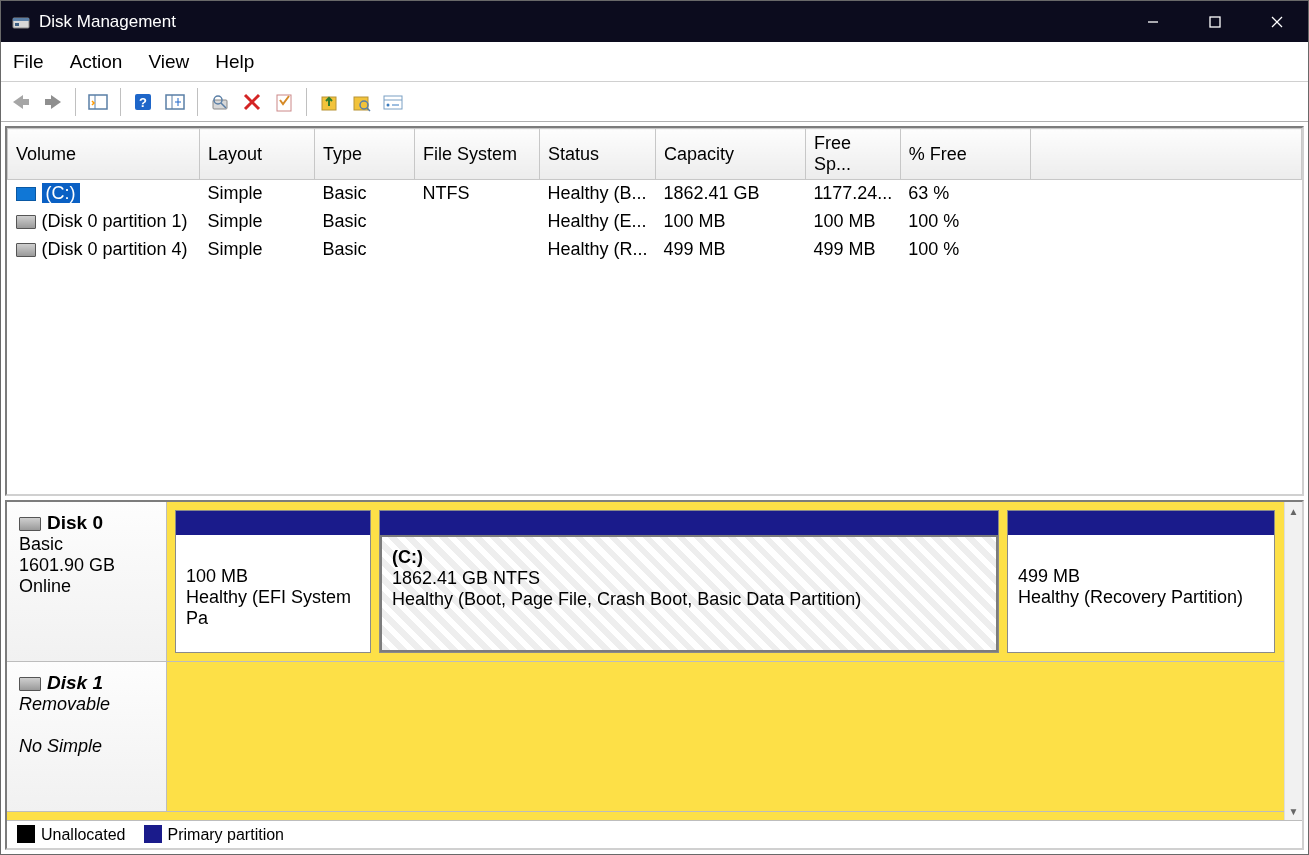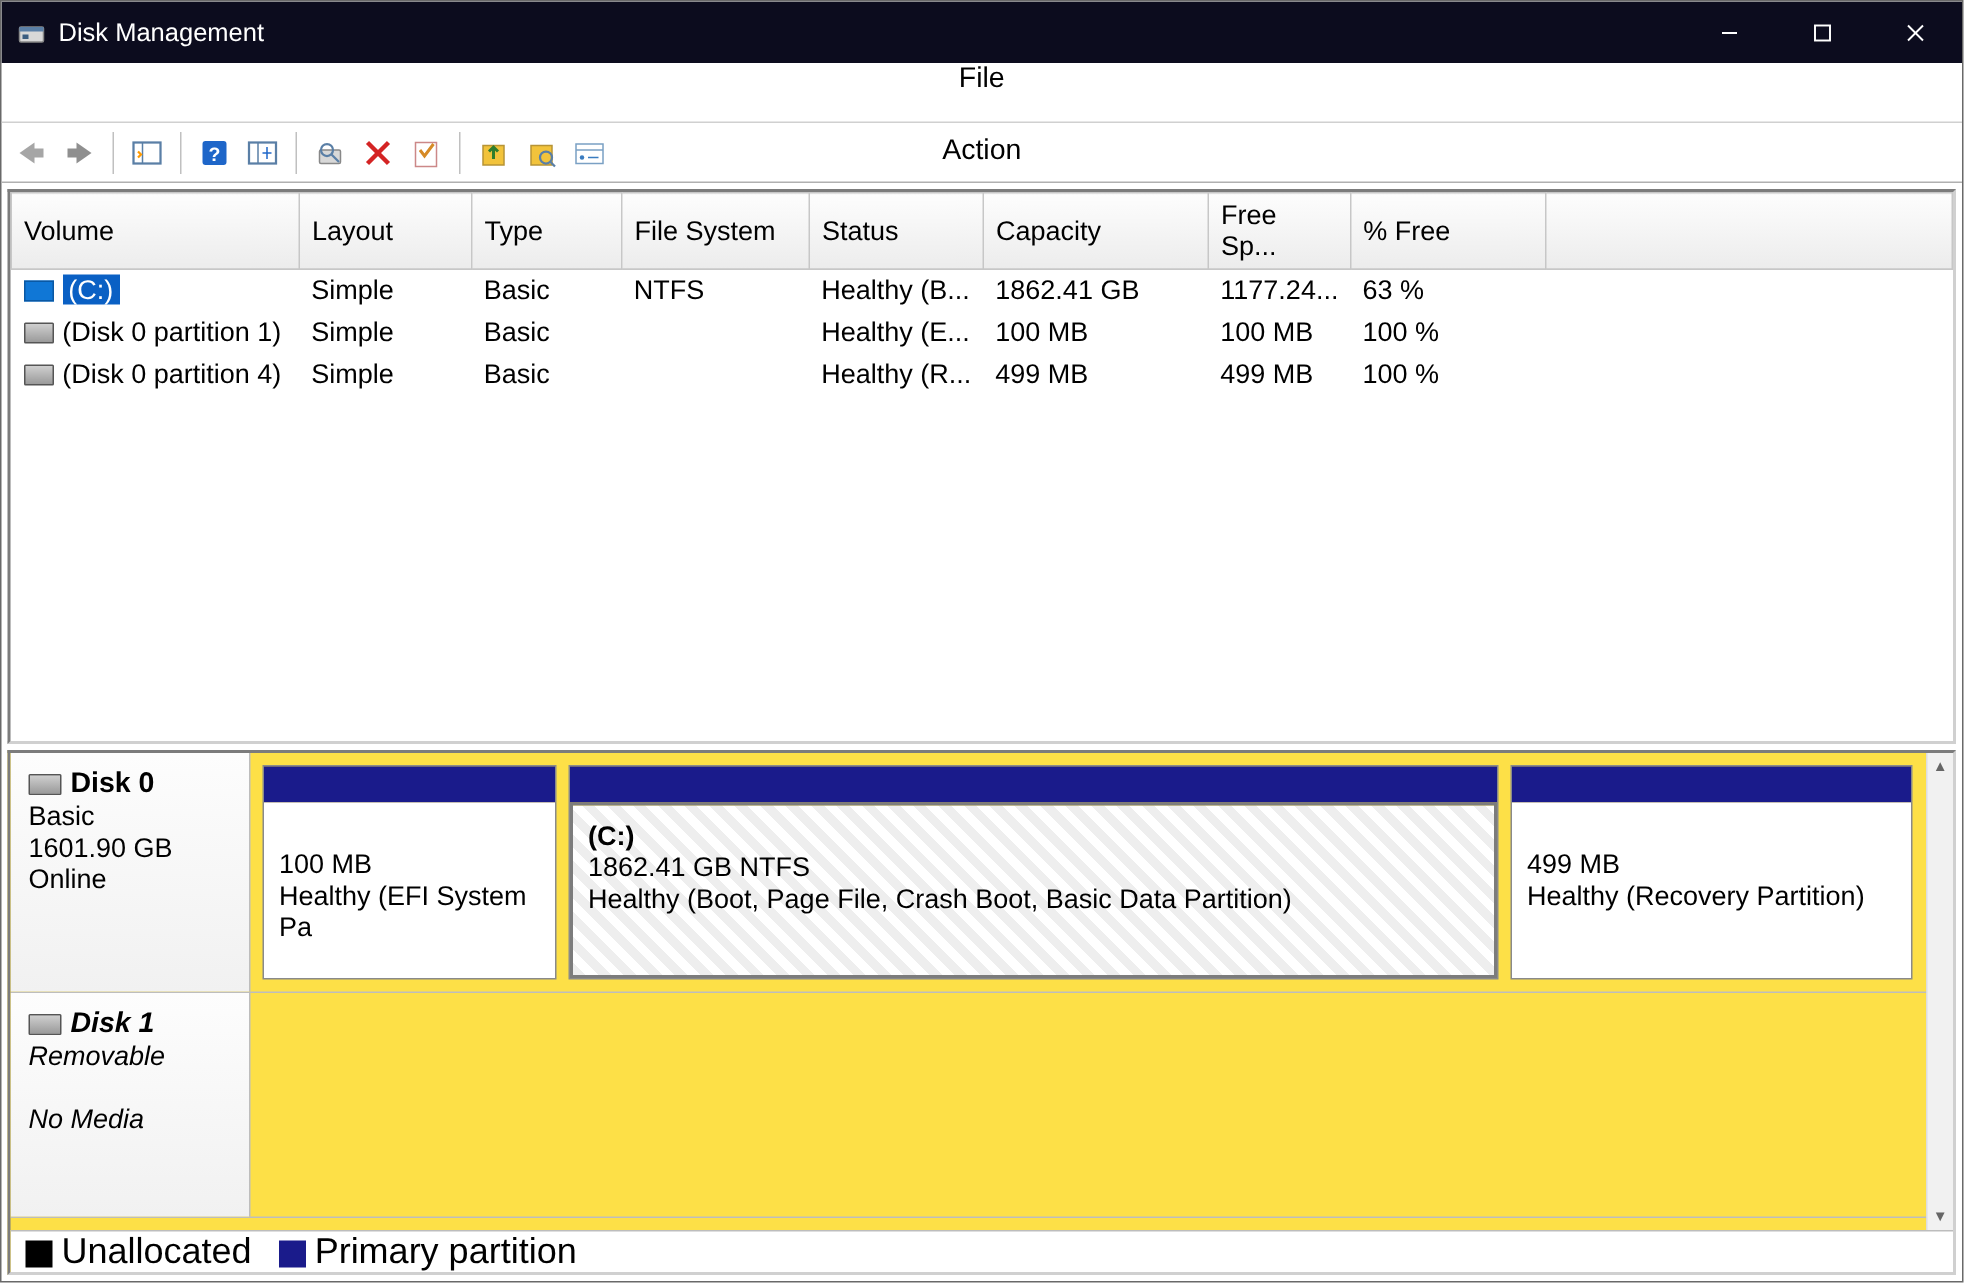--- a/index.html
+++ b/index.html
@@ -2,21 +2,21 @@
 <html><head>
 <meta charset="utf-8">
 <style>
 * { box-sizing: border-box; margin: 0; padding: 0; font-family: "Segoe UI", Tahoma, sans-serif; }
 body { width: 1309px; height: 855px; background: #fff; overflow: hidden; border: 1px solid #696969;}
 .titlebar { height: 41px; background: #0c0c1e; color: #fff; display: flex; align-items: center; justify-content: space-between; }
 .titlebar-left { display: flex; align-items: center; gap: 8px; padding-left: 10px; }
 .title-text { font-size: 17px; }
 .win-controls { display: flex; height: 100%; }
 .win-btn { width: 62px; display: flex; align-items: center; justify-content: center; color: #fff; }
-.menubar { height: 40px; border-bottom: 1px solid #d0d0d0; display: flex; align-items: center; padding: 0 12px; gap: 26px; font-size: 19px; flex-direction: column; }
+.menubar { height: 40px; border-bottom: 1px solid #d0d0d0; display: flex; align-items: center; padding: 0 12px; gap: 26px; font-size: 19px; }
 .menuitem { cursor: default; }
 .toolbar { height: 40px; border-bottom: 1px solid #b0b0b0; display: flex; align-items: center; padding: 0 6px; gap: 4px; }
 .tool-sep { width: 1px; height: 28px; background: #c0c0c0; margin: 0 4px; }
 .tool-btn { width: 28px; height: 28px; display: flex; align-items: center; justify-content: center; }
 .content { display: flex; flex-direction: column; height: calc(855px - 41px - 40px - 40px - 2px); }
 .volumes-pane { height: 370px; border: 2px inset #d0d0d0; margin: 4px; overflow: hidden; background:#fff;}
 .vol-table { width: 100%; border-collapse: collapse; }
 .vol-table th { text-align: left; font-weight: normal; font-size: 18px; padding: 4px 8px; background: linear-gradient(#fdfdfd,#ececec); border: 1px solid #c7c7c7; height: 32px;}
 .vol-table td { font-size: 18px; padding: 2px 8px; height: 28px; white-space: nowrap; overflow: hidden; text-overflow: ellipsis;}
 .row-sel td { background: transparent; }
@@ -31,21 +31,21 @@
 .disk-info .disk-ico { display:inline-block; width:22px; height:14px; background:linear-gradient(#cfcfcf,#9a9a9a); border:1px solid #555; border-radius:1px; margin-right:6px; vertical-align:-2px;}
 .partitions { flex: 1; display: flex; gap: 8px; padding: 8px; }
 .part { display: flex; flex-direction: column; border:1px solid #8a8a8a;}
 .part-header { height: 24px; background: #1a1b8b; }
 .part-body { flex:1; padding: 10px 10px; font-size: 18px; background:#fff; position:relative;}
 .part-body.hatched { background: repeating-linear-gradient(45deg,#eeeeee,#eeeeee 6px,#ffffff 6px,#ffffff 12px); border:2px solid #7c7c7c;}
 .part.c-drive { flex: 0 0 620px; }
 .part.p1 { flex: 0 0 196px; }
 .part.p4 { flex: 0 0 268px; }
 .part-name { font-weight: bold; }
-.legend { position: absolute; left:0; right:0; bottom:0; height: 28px; border-top:1px solid #bdbdbd; display:flex; align-items:center; gap:18px; padding:0 10px; font-size:24px; background:#fff;}
+.legend { position: absolute; left:0; right:0; bottom:0; height: 28px; border-top:1px solid #bdbdbd; display:flex; align-items:center; gap:18px; padding:0 10px; font-size:16px; background:#fff;}
 .leg-swatch { width:18px; height:18px; display:inline-block; margin-right:6px; vertical-align:-3px;}
 .leg-black { background:#000; }
 .leg-blue { background:#1a1b8b; }
 .scrollbar-v { position:absolute; right:0; top:0; bottom:28px; width:18px; background:#f1f1f1; border-left:1px solid #ddd;}
 .scrollbar-v .arrow { height:18px; display:flex; align-items:center; justify-content:center; font-size:10px; color:#666;}
 .graphical-inner { position:absolute; left:0; right:18px; top:0; bottom:28px; overflow:hidden;}
 svg { display:block;}
 </style>
 </head>
 <body>
@@ -267,21 +267,21 @@
                 <div>Healthy (Recovery Partition)</div>
               </div>
             </div>
           </div>
         </div>
         <div class="disk-row" style="min-height: 150px; font-style: italic;">
           <div class="disk-info">
             <div><span class="disk-ico"></span><span class="disk-label">Disk 1</span></div>
             <div>Removable</div>
             <div>&nbsp;</div>
-            <div>No Media</div>
+            <div>No Simple</div>
           </div>
           <div class="partitions"></div>
         </div>
       </div>
     <div class="scrollbar-v">
       <div class="arrow">▲</div>
       <div style="flex:1"></div>
       <div class="arrow" style="position:absolute;bottom:0;width:100%;">▼</div>
     </div>
     <div class="legend">

